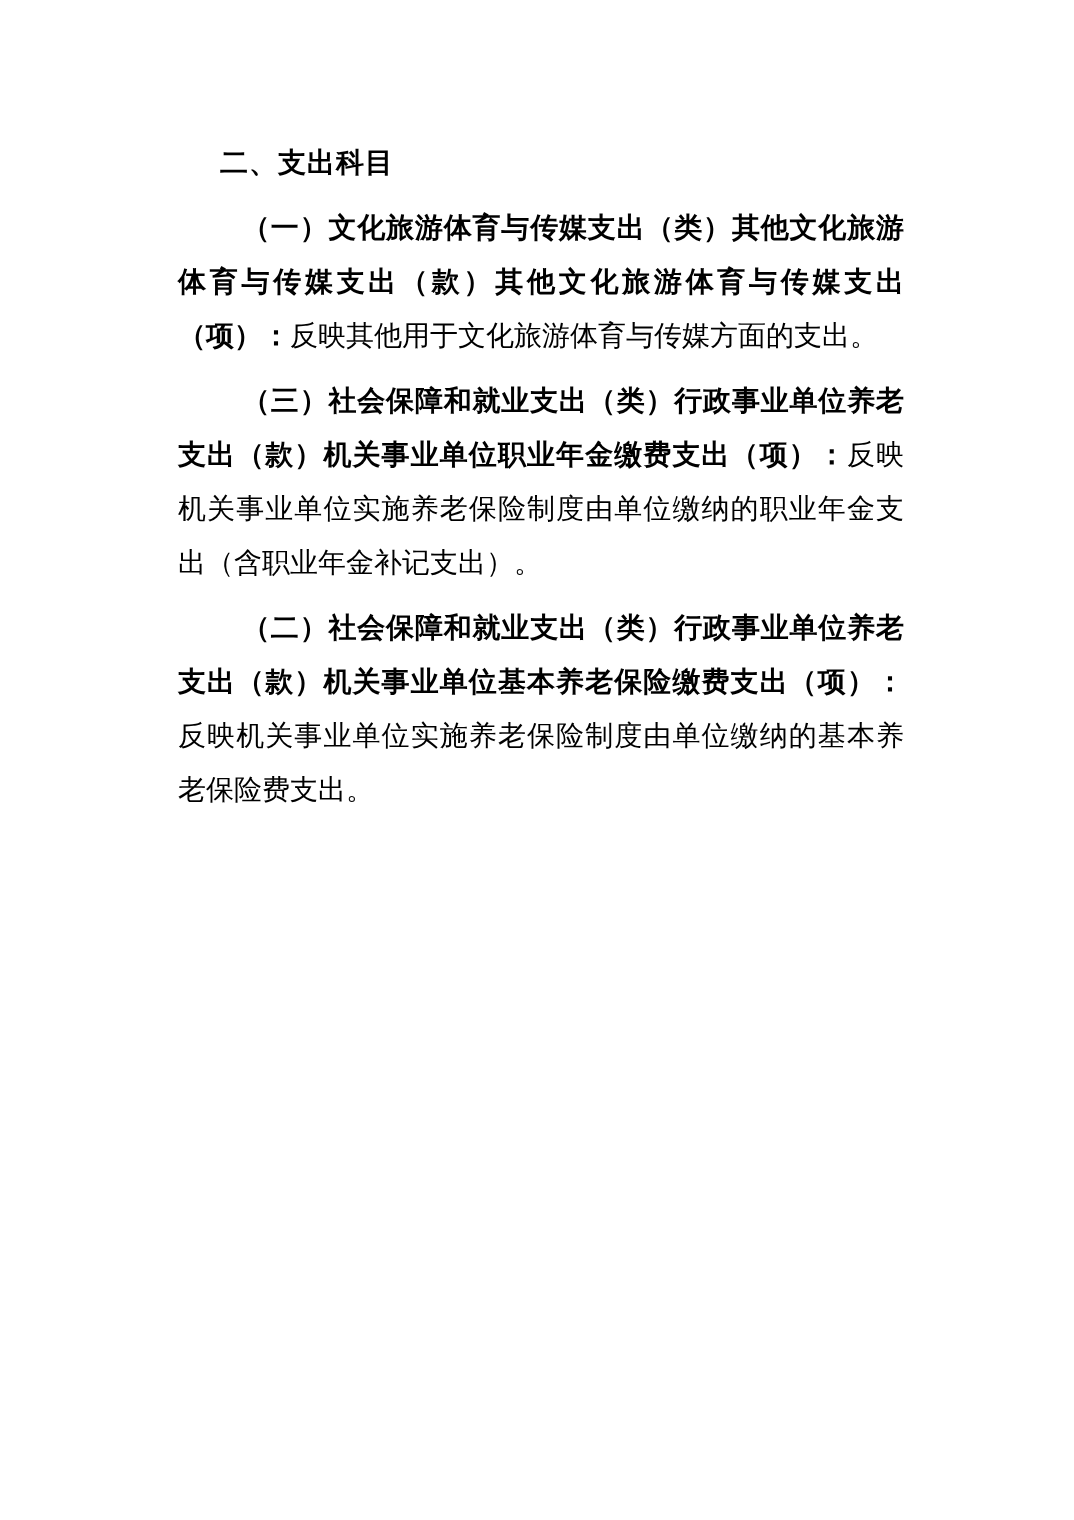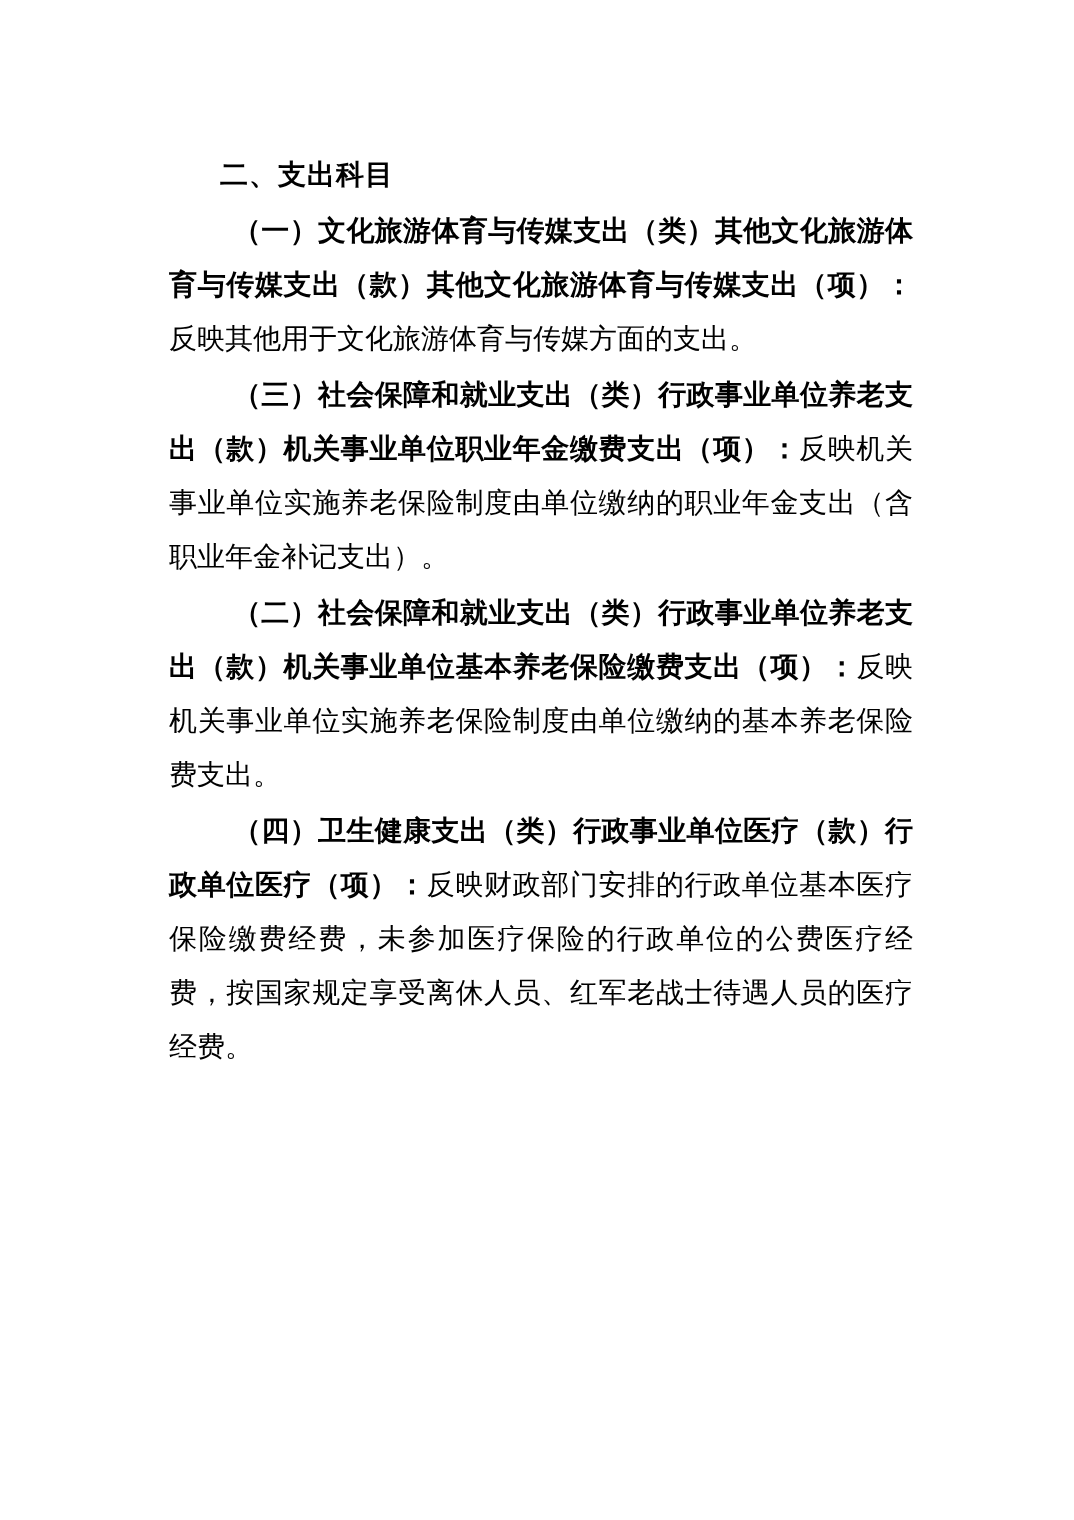--- a/index.html
+++ b/index.html
@@ -9,35 +9,35 @@
   body {
     width: 1074px;
     height: 1520px;
     background: #ffffff;
     position: relative;
     overflow: hidden;
   }
   .page-content {
     position: absolute;
     left: 167px;
-    top: 148px;
+    top: 136px;
     width: 748px;
     color: #000000;
   }
   .doc-heading {
     margin: 0;
     padding-left: 53px;
     font-family: "DejaVu Sans", "Liberation Sans", sans-serif;
     font-weight: 700;
     font-size: 28px;
     line-height: 54px;
     letter-spacing: 1px;
   }
   .doc-para {
-    margin: 2px;
+    margin: 11px;
     font-family: Liberation Sans, sans-serif;
     font-size: 28px;
     line-height: 54px;
     text-align: justify;
     text-justify: inter-character;
     text-indent: 64px;
     word-break: break-all;
     overflow-wrap: anywhere;
   }
   .para-lead {
@@ -53,17 +53,16 @@
 <div class="page-content">
 
   <h2 class="doc-heading">二、支出科目</h2>
 
   <p class="doc-para"><span class="para-lead">（一）文化旅游体育与传媒支出（类）其他文化旅游体育与传媒支出（款）其他文化旅游体育与传媒支出（项）：</span><span class="para-body">反映其他用于文化旅游体育与传媒方面的支出。</span></p>
 
   <p class="doc-para"><span class="para-lead">（三）社会保障和就业支出（类）行政事业单位养老支出（款）机关事业单位职业年金缴费支出（项）：</span><span class="para-body">反映机关事业单位实施养老保险制度由单位缴纳的职业年金支出（含职业年金补记支出）。</span></p>
 
   <p class="doc-para"><span class="para-lead">（二）社会保障和就业支出（类）行政事业单位养老支出（款）机关事业单位基本养老保险缴费支出（项）：</span><span class="para-body">反映机关事业单位实施养老保险制度由单位缴纳的基本养老保险费支出。</span></p>
 
-  <p class="doc-para"><span class="para-lead">（四）卫生健康支出（类）行政事业单位医疗（款）行政单位医疗（项）：</span><span class="para-body">反映财政部门安排的行政单位基本医疗保险缴费经费，未参加医疗保险的行政单位的公费医疗经费，按国家规定享受离休人员、红军老战士待遇人员的医疗经费。</span></p>
 
 
 
 </div>
 
 </body></html>

